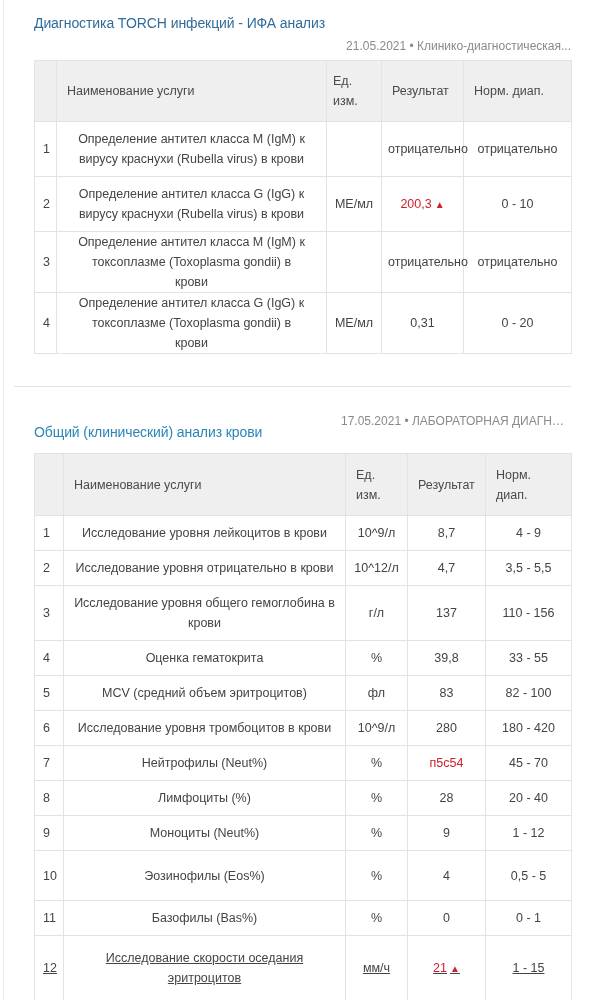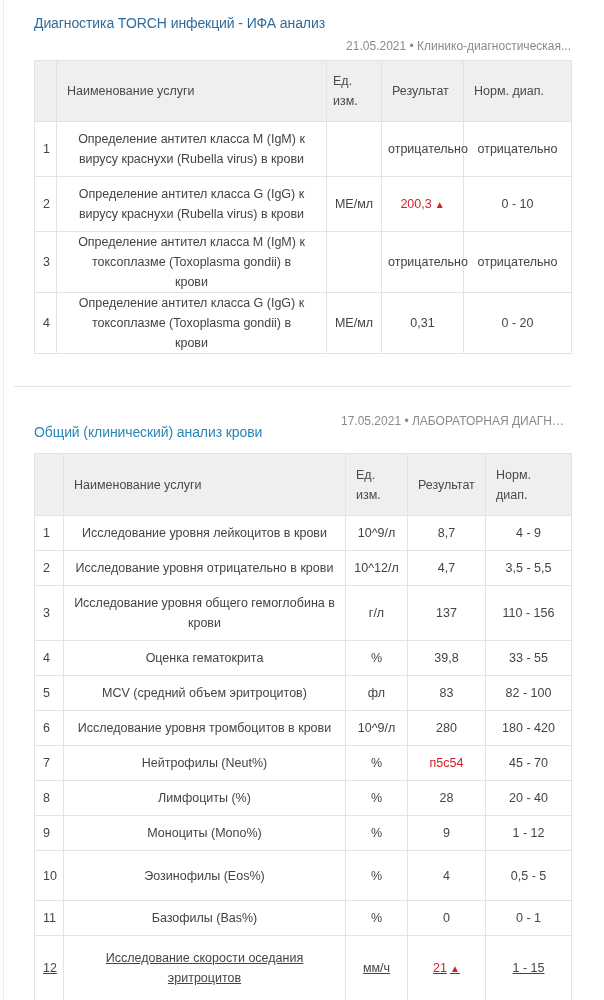--- a/index.html
+++ b/index.html
@@ -210,21 +210,21 @@
       </tr>
       <tr style="height:35px;">
         <td class="num">8</td>
         <td>Лимфоциты (%)</td>
         <td>%</td>
         <td>28</td>
         <td>20 - 40</td>
       </tr>
       <tr style="height:35px;">
         <td class="num">9</td>
-        <td>Моноциты (Mono%)</td>
+        <td>Моноциты (Neut%)</td>
         <td>%</td>
         <td>9</td>
         <td>1 - 12</td>
       </tr>
       <tr style="height:50px;">
         <td class="num">10</td>
         <td>Эозинофилы (Eos%)</td>
         <td>%</td>
         <td>4</td>
         <td>0,5 - 5</td>

